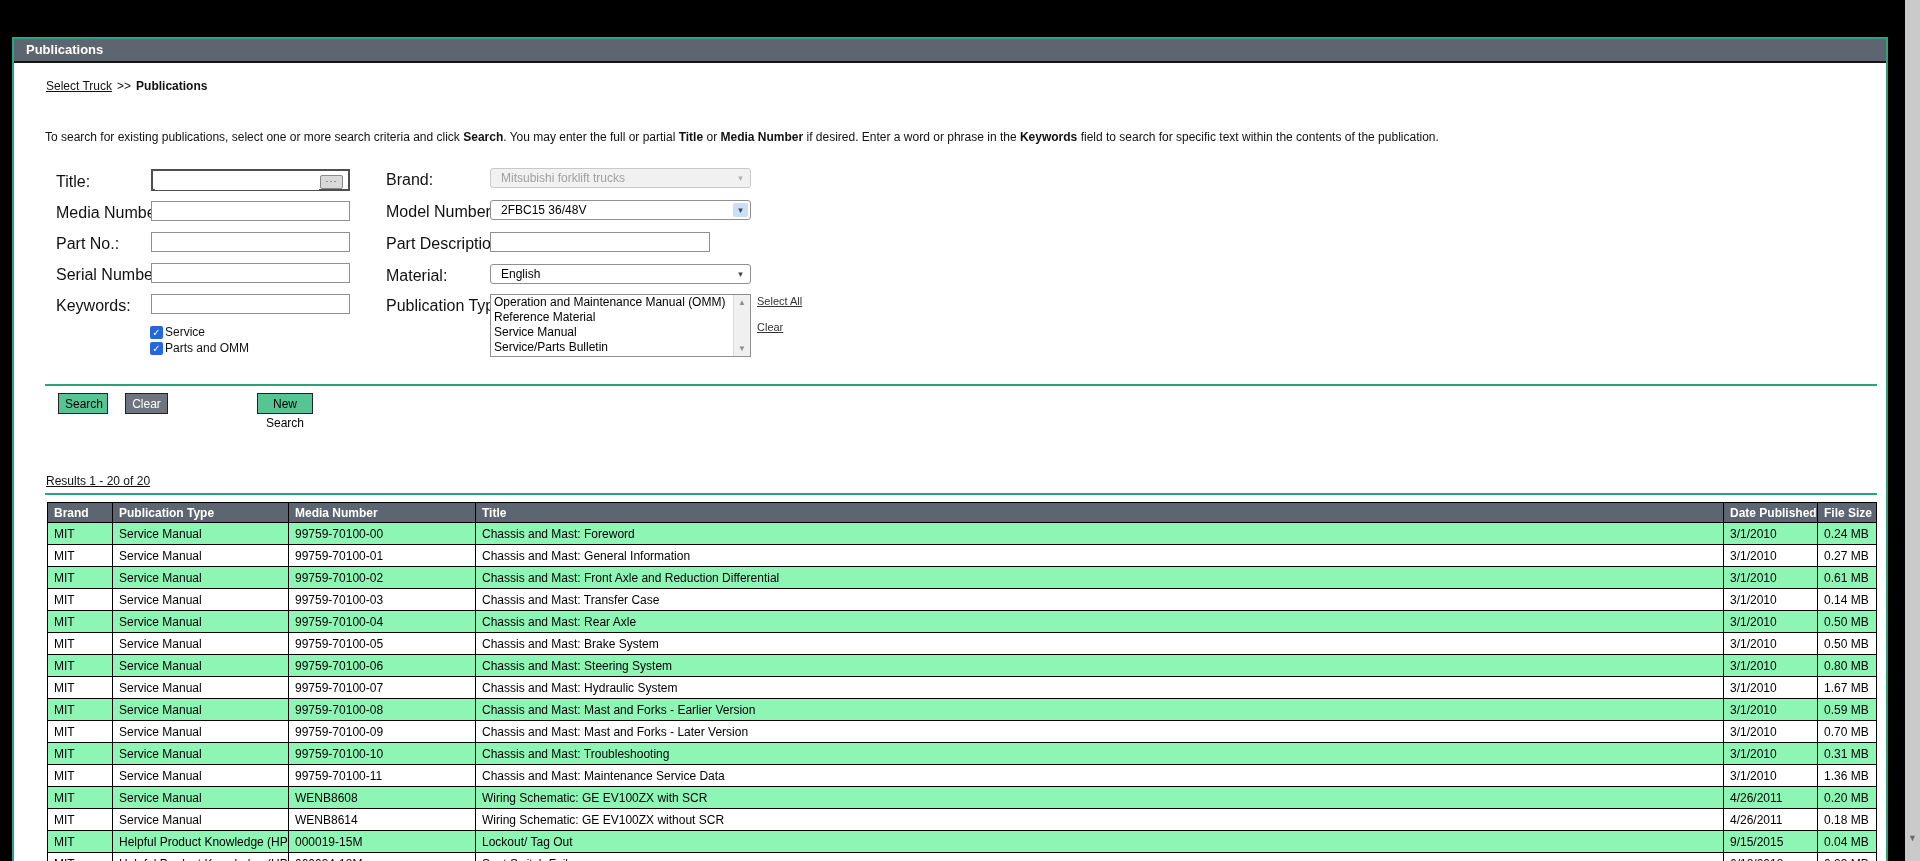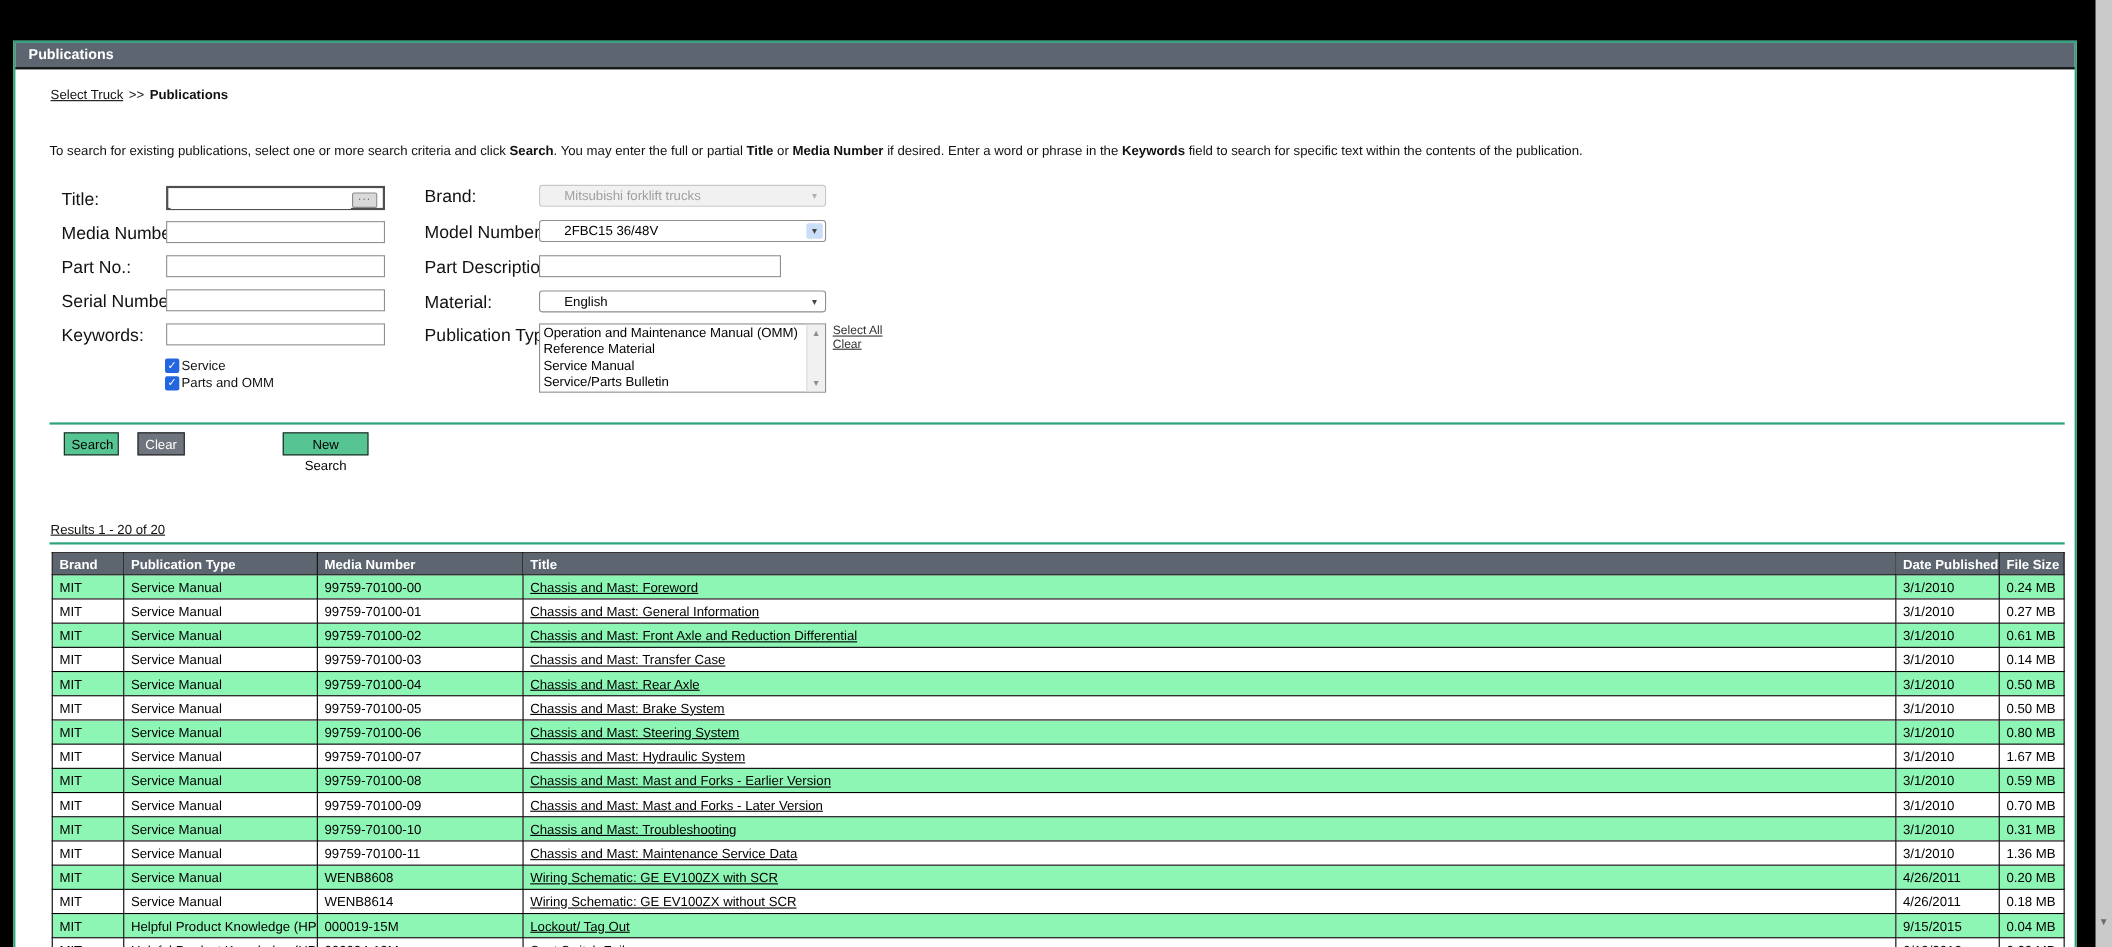--- a/index.html
+++ b/index.html
@@ -30,60 +30,60 @@
   .instr{left:45px;top:130px;font-size:12px;color:#111;width:1550px;}
 
   .flabel{font-size:16px;color:#111;}
   .tinput{position:absolute;width:199px;height:20px;border:1px solid #8f8f8f;background:#fff;
     font-size:12px;padding:0 4px;box-sizing:border-box;z-index:2;}
   .tinput.focused{border:2px solid #4f4f4f;height:22px;}
   .dots-btn{position:absolute;right:5px;top:4px;width:21px;height:12px;background:#d9d9d9;
     border:1px solid #898989;border-radius:2px;font-size:9px;line-height:11px;text-align:center;
     color:#333;letter-spacing:1px;cursor:pointer;}
   .selbox{position:absolute;width:261px;height:20px;border:1px solid #8f8f8f;border-radius:3px;background:#fff;
-    font-size:12px;line-height:18px;padding-left:22px;box-sizing:border-box;z-index:2;cursor:pointer;}
+    font-size:12px;line-height:18px;padding-left:10px;box-sizing:border-box;z-index:2;cursor:pointer;}
   .selbox .arrow{position:absolute;right:2px;top:2px;width:15px;height:14px;text-align:center;
     font-size:9px;line-height:14px;color:#444;}
   .selbox.disabled{background:#f1f1f1;color:#9f9f9f;border-color:#c9c9c9;}
   .selbox.disabled .arrow{color:#b0b0b0;}
   .selbox.focus-arrow .arrow{background:#cadef7;border-radius:2px;}
 
   .listbox{position:absolute;left:490px;top:294px;width:261px;height:63px;border:1px solid #8f8f8f;
     background:#fff;box-sizing:border-box;z-index:2;overflow:hidden;}
   .lb-opts{position:absolute;left:0;top:0;right:16px;bottom:0;}
   .lb-opt{font-size:12px;line-height:15px;padding-left:3px;white-space:nowrap;cursor:pointer;}
   .lb-sb{position:absolute;right:0;top:0;width:16px;bottom:0;background:#f0f0f0;border-left:1px solid #dcdcdc;}
   .lb-sb .up,.lb-sb .dn{position:absolute;left:0;width:16px;height:14px;text-align:center;
     font-size:8px;color:#8d8d8d;cursor:pointer;}
   .lb-sb .up{top:0;line-height:16px;}
   .lb-sb .dn{bottom:0;line-height:13px;}
 
   .linkrow{font-size:11px;}
-  .linkrow a{color:#333;text-decoration:underline;cursor:pointer;display:block;margin-bottom:0;}
+  .linkrow a{color:#333;text-decoration:underline;cursor:pointer;display:block;margin-bottom:14px;}
 
   .cbrow{left:150px;height:14px;font-size:12px;color:#111;display:flex;align-items:center;}
   .cb{width:13px;height:13px;background:#2465e0;border-radius:2px;color:#fff;font-size:10px;
     line-height:13px;text-align:center;margin-right:2px;cursor:pointer;flex:0 0 13px;}
 
   .hr-teal{border-top:2px solid #2ba37c;width:1832px;left:45px;height:0;}
 
   .btn{position:absolute;top:393px;height:21px;font-size:12px;color:#000;border:1px solid #222;
     background:#57c493;text-align:center;line-height:19px;cursor:pointer;box-sizing:border-box;z-index:2;}
   .btn.gray{background:#6e757e;color:#fff;}
 
   .count{left:46px;top:474px;font-size:12px;font-weight:normal;color:#111;text-decoration:underline;}
 
   .tblwrap{left:47px;top:502px;}
   table{border-collapse:collapse;table-layout:fixed;width:1829px;}
   th{background:#5d6670;color:#fff;font-size:12px;font-weight:bold;text-align:left;
     height:19px;padding:0 0 0 6px;border:1px solid #000;overflow:hidden;white-space:nowrap;}
   td{font-size:12px;color:#000;height:21px;padding:0 0 0 6px;border:1px solid #000;
     overflow:hidden;white-space:nowrap;background:#fff;}
   tbody tr:nth-child(odd) td{background:#8ef6b5;}
-  td a{color:#000;text-decoration:underline;cursor:pointer;}
+  td a{color:#000;cursor:pointer;}
 
   
   .pagesb{position:absolute;right:0;top:0;width:15px;height:861px;background:#cacaca;z-index:4;}
   .pagesb .dn{position:absolute;left:0;top:833px;width:15px;text-align:center;font-size:9px;color:#6b6b6b;cursor:pointer;}
 </style>
 </head>
 <body>
 
 <div id="screen">
 
@@ -161,21 +161,21 @@
     <span>Service</span>
   </div>
   <div class="abs cbrow" style="top:341px;">
     <span class="cb">✓</span>
     <span>Parts and OMM</span>
   </div>
 
   <div class="abs hr-teal" style="top:384px;"></div>
   <button class="btn" style="left:58px;width:50px;">Search</button>
   <button class="btn gray" style="left:125px;width:43px;">Clear</button>
-  <button class="btn" style="left:257px;width:78px;">New Search</button>
+  <button class="btn" style="left:257px;width:56px;">New Search</button>
 
   <div class="abs count">Results 1 - 20 of 20</div>
   <div class="abs hr-teal" style="top:493px;"></div>
 
   <div class="abs tblwrap">
     <table>
       <colgroup>
         <col style="width:65px">
           <col style="width:176px">
           <col style="width:187px">

